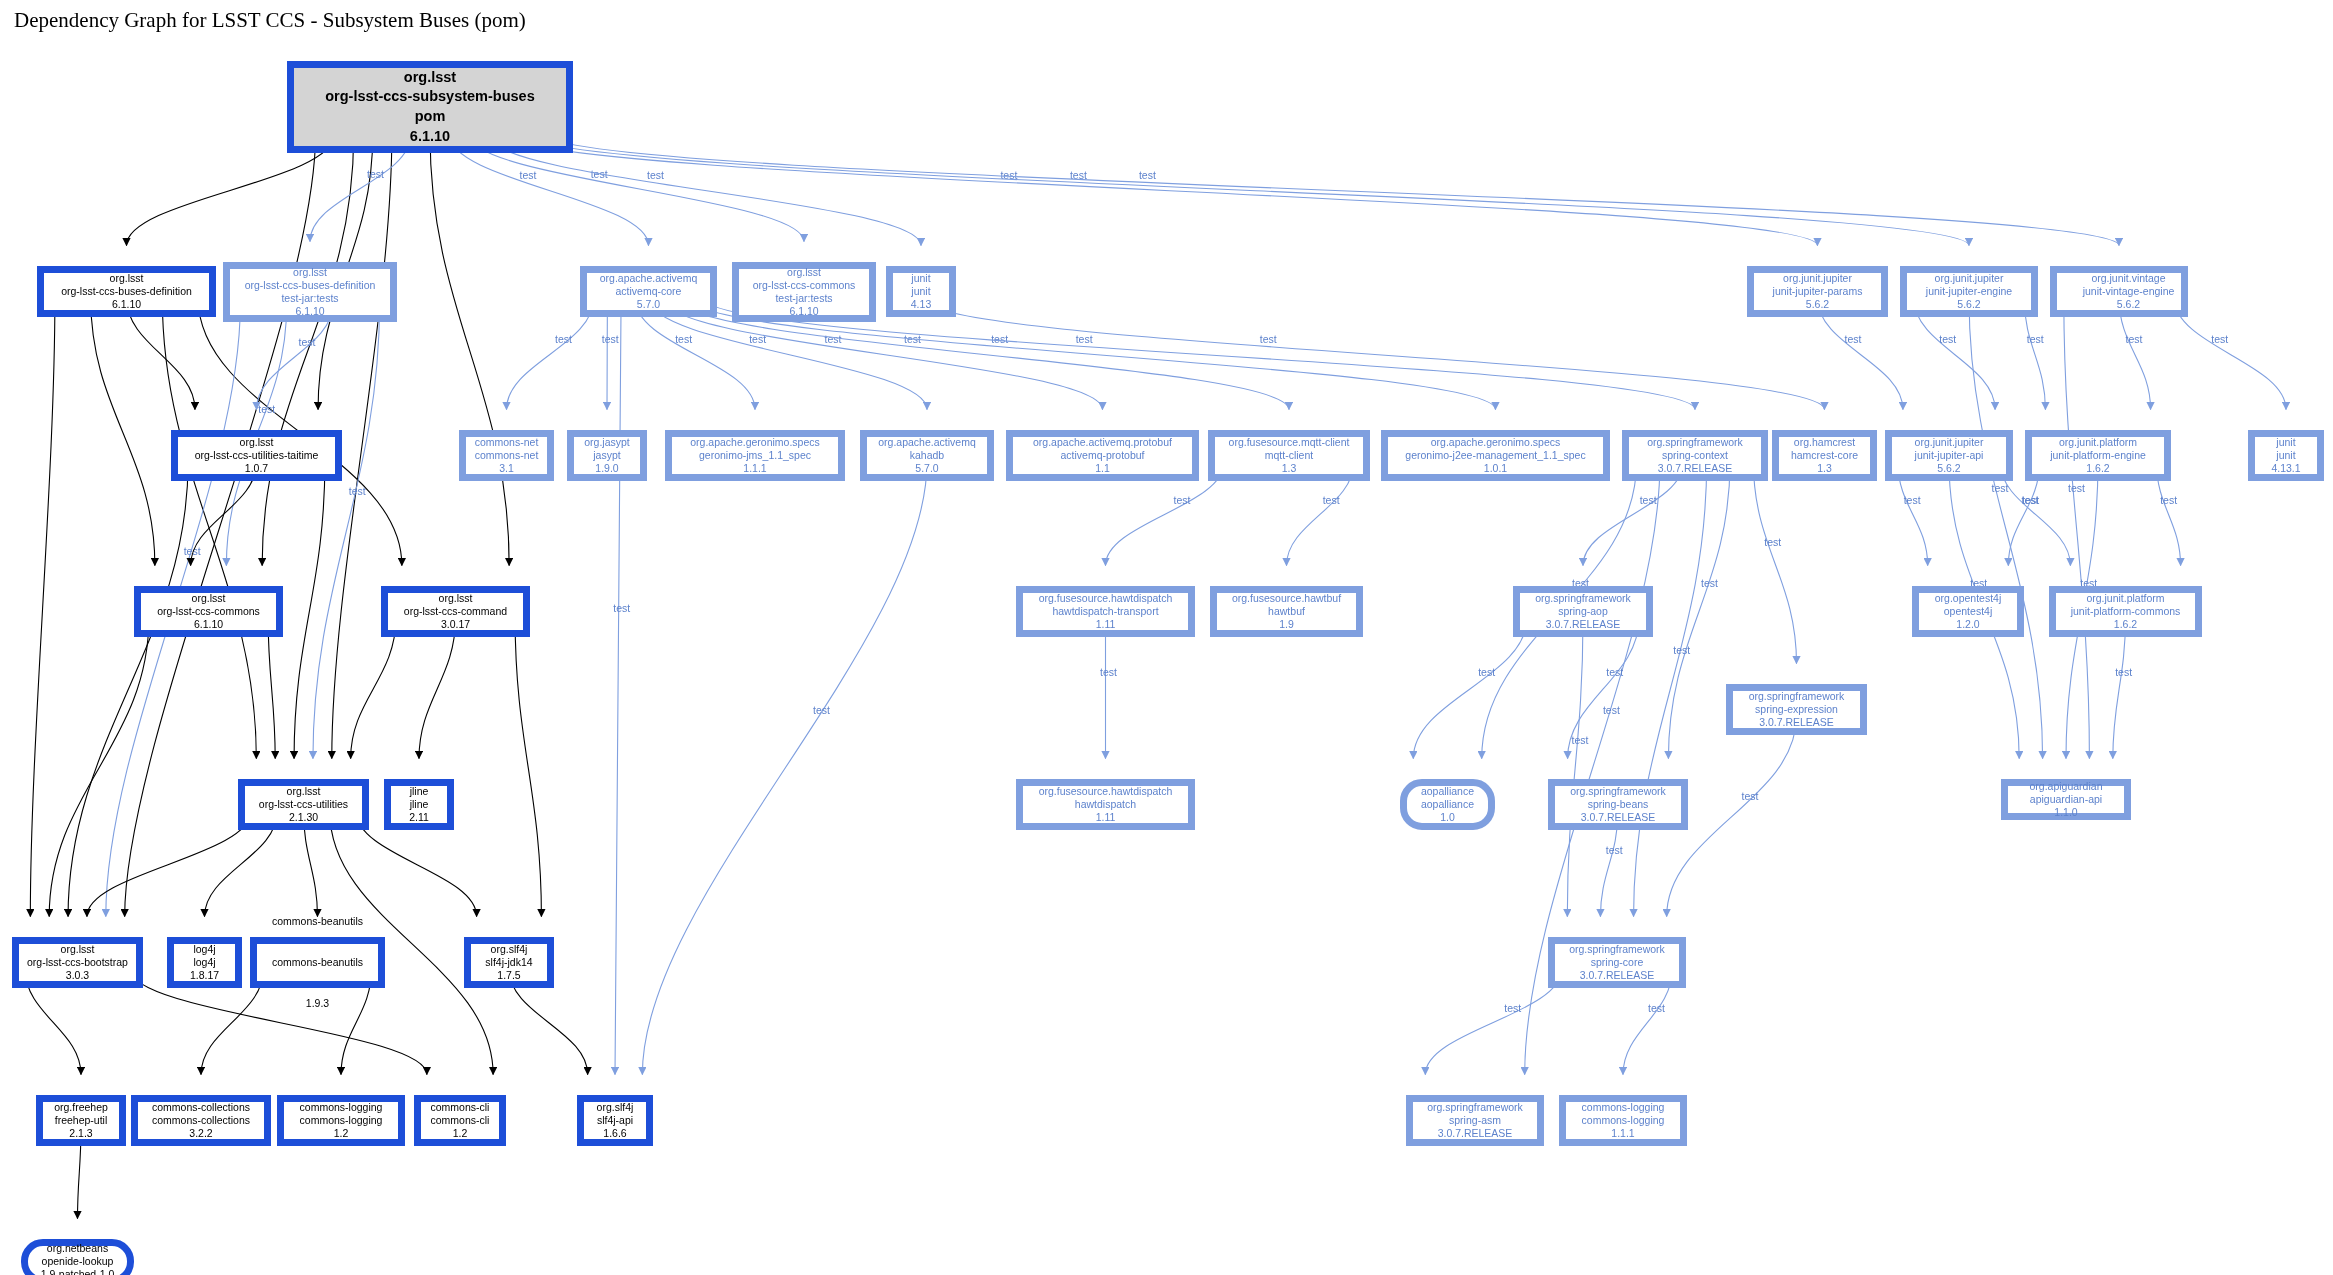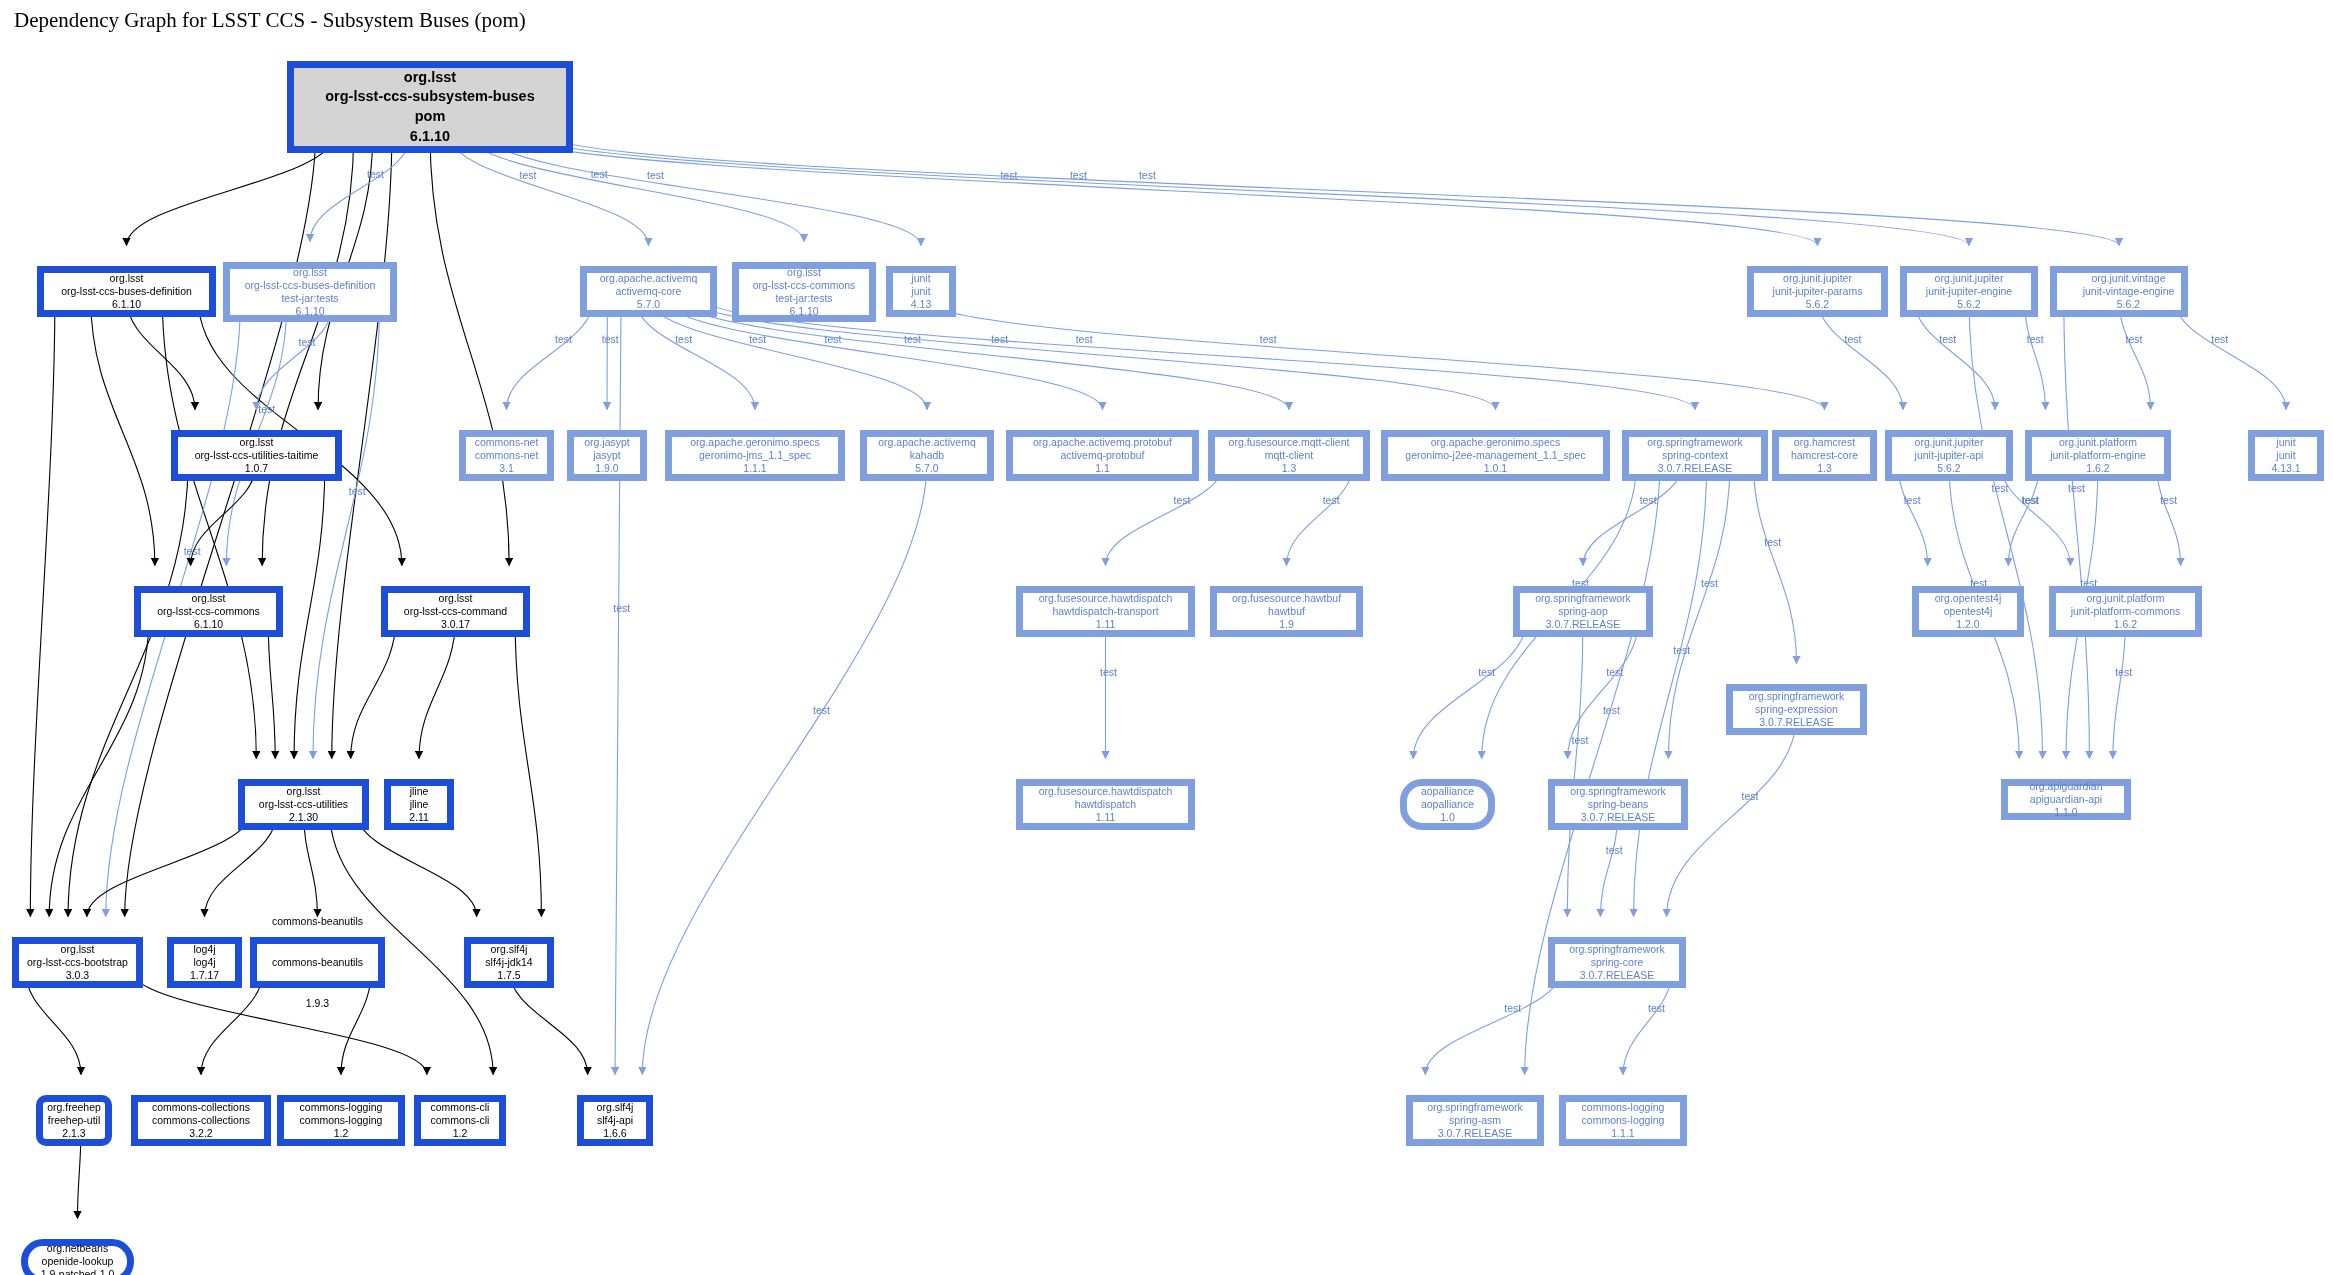--- a/index.html
+++ b/index.html
@@ -351,38 +351,38 @@
         <span>1.1.0</span>
       </div>
       <div class="node compile" style="left: 12px; top: 918px; width: 131px; height: 51px;">
         <span>org.lsst</span>
         <span>org-lsst-ccs-bootstrap</span>
         <span>3.0.3</span>
       </div>
       <div class="node compile" style="left: 167px; top: 918px; width: 75px; height: 51px;">
         <span>log4j</span>
         <span>log4j</span>
-        <span>1.7.17</span>
+        <span>1.8.17</span>
       </div>
       <div class="node compile" style="left: 250px; top: 918px; width: 135px; height: 51px; gap: 28px;">
         <span>commons-beanutils</span>
         <span>commons-beanutils</span>
         <span>1.9.3</span>
       </div>
       <div class="node compile" style="left: 464px; top: 918px; width: 90px; height: 51px;">
         <span>org.slf4j</span>
         <span>slf4j-jdk14</span>
         <span>1.7.5</span>
       </div>
       <div class="node test" style="left: 1548px; top: 918px; width: 138px; height: 51px;">
         <span>org.springframework</span>
         <span>spring-core</span>
         <span>3.0.7.RELEASE</span>
       </div>
-      <div class="node compile" style="left: 36px; top: 1076px; width: 76px; height: 51px; border-radius: 10px;">
+      <div class="node compile" style="left: 36px; top: 1076px; width: 90px; height: 51px;">
         <span>org.freehep</span>
         <span>freehep-util</span>
         <span>2.1.3</span>
       </div>
       <div class="node compile" style="left: 131px; top: 1076px; width: 140px; height: 51px;">
         <span>commons-collections</span>
         <span>commons-collections</span>
         <span>3.2.2</span>
       </div>
       <div class="node compile" style="left: 277px; top: 1076px; width: 128px; height: 51px;">

